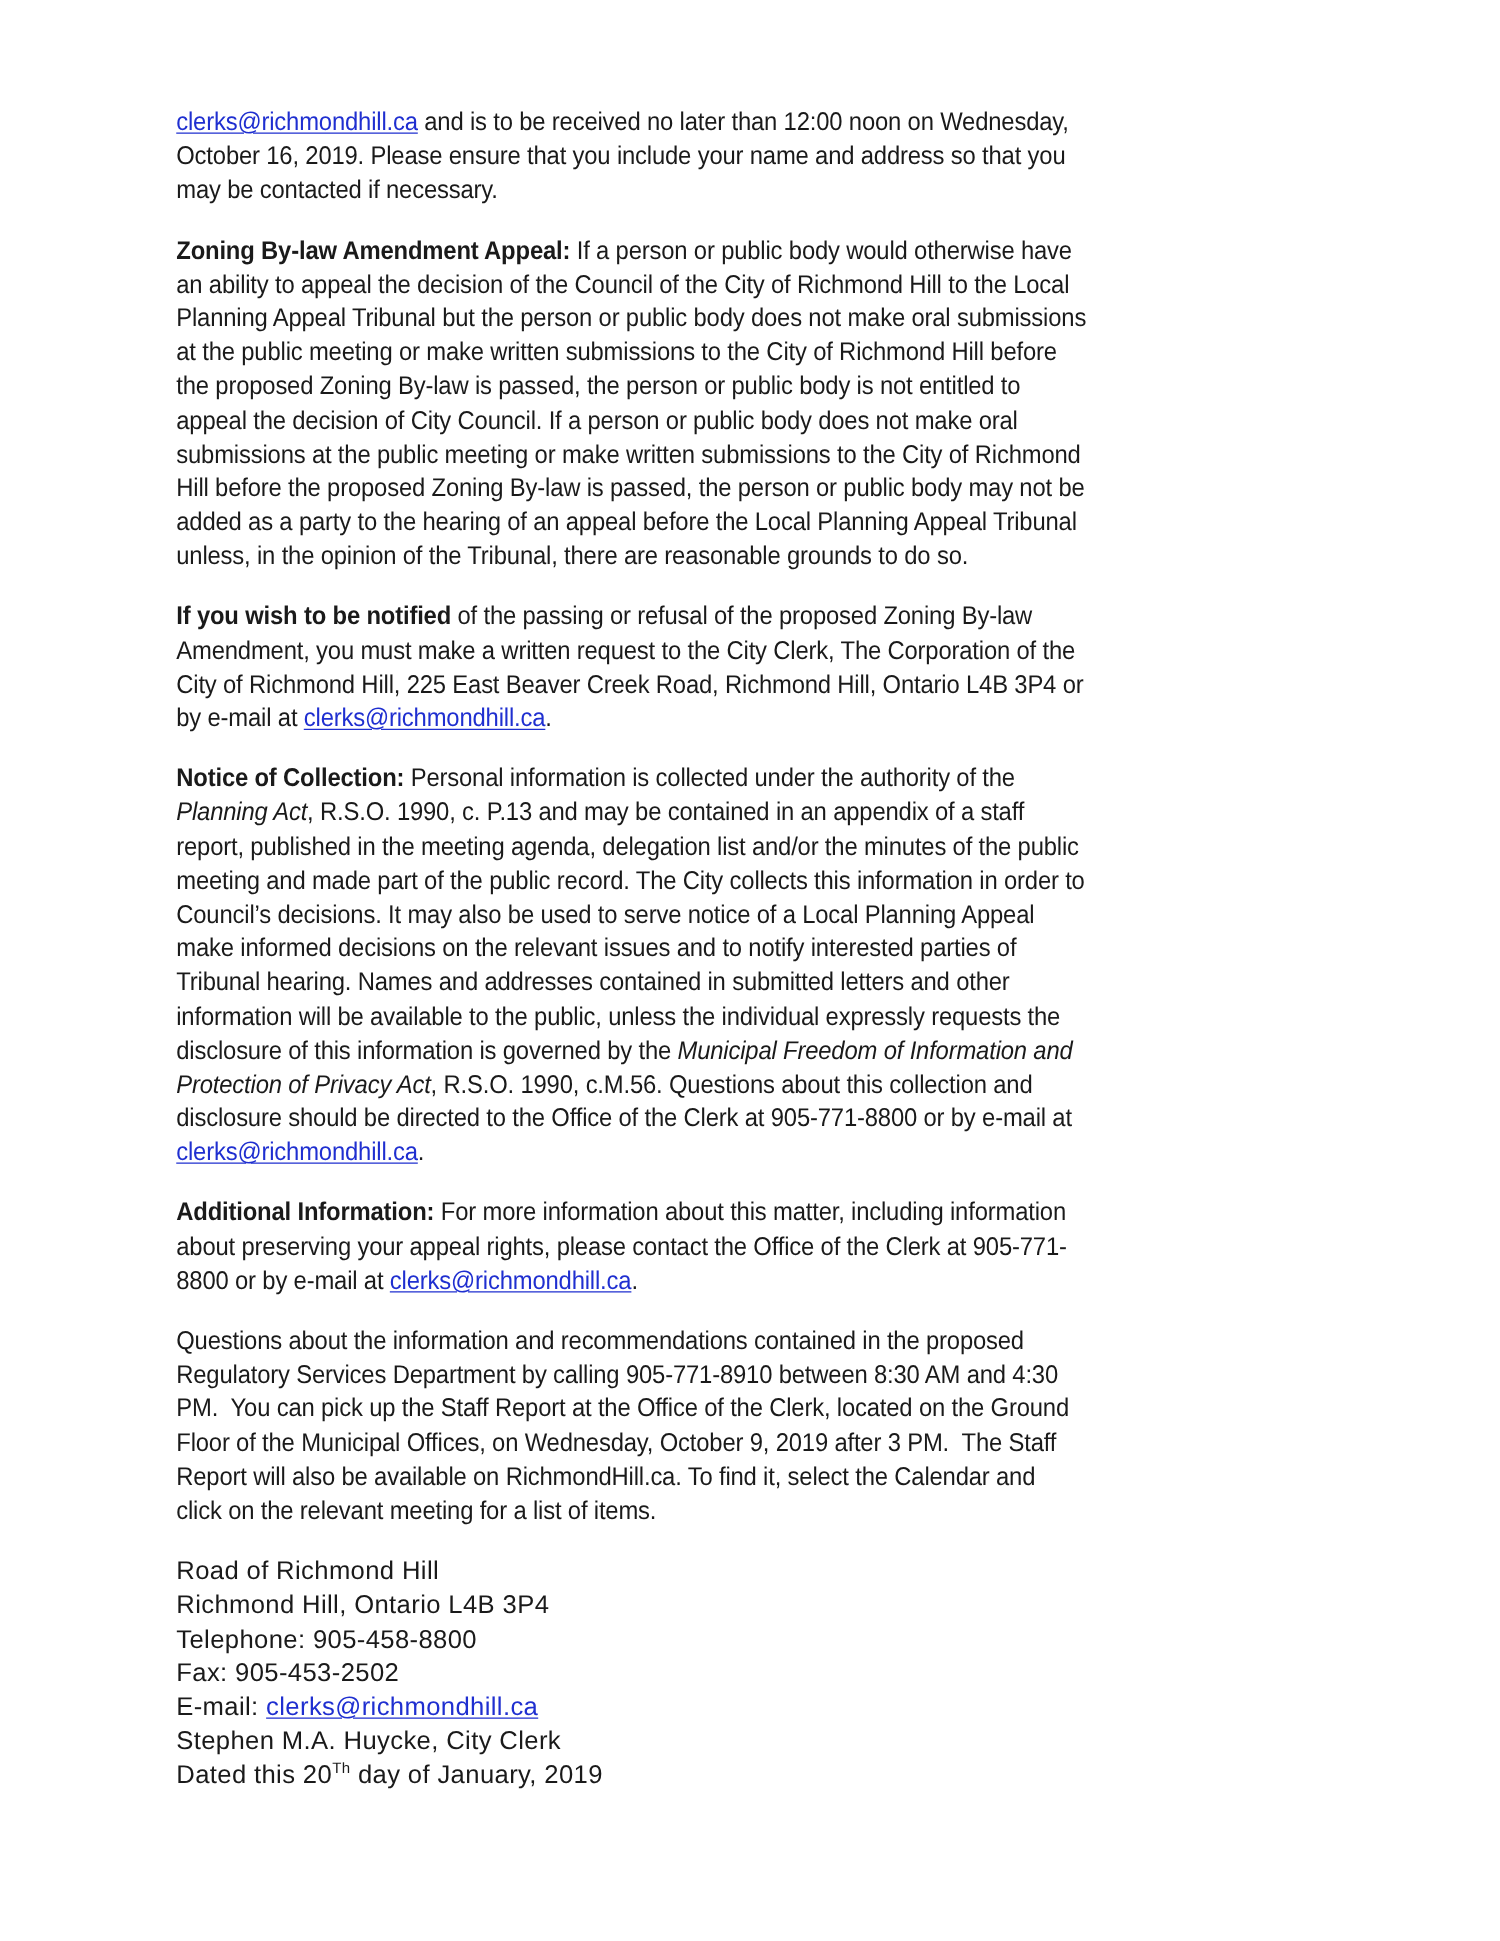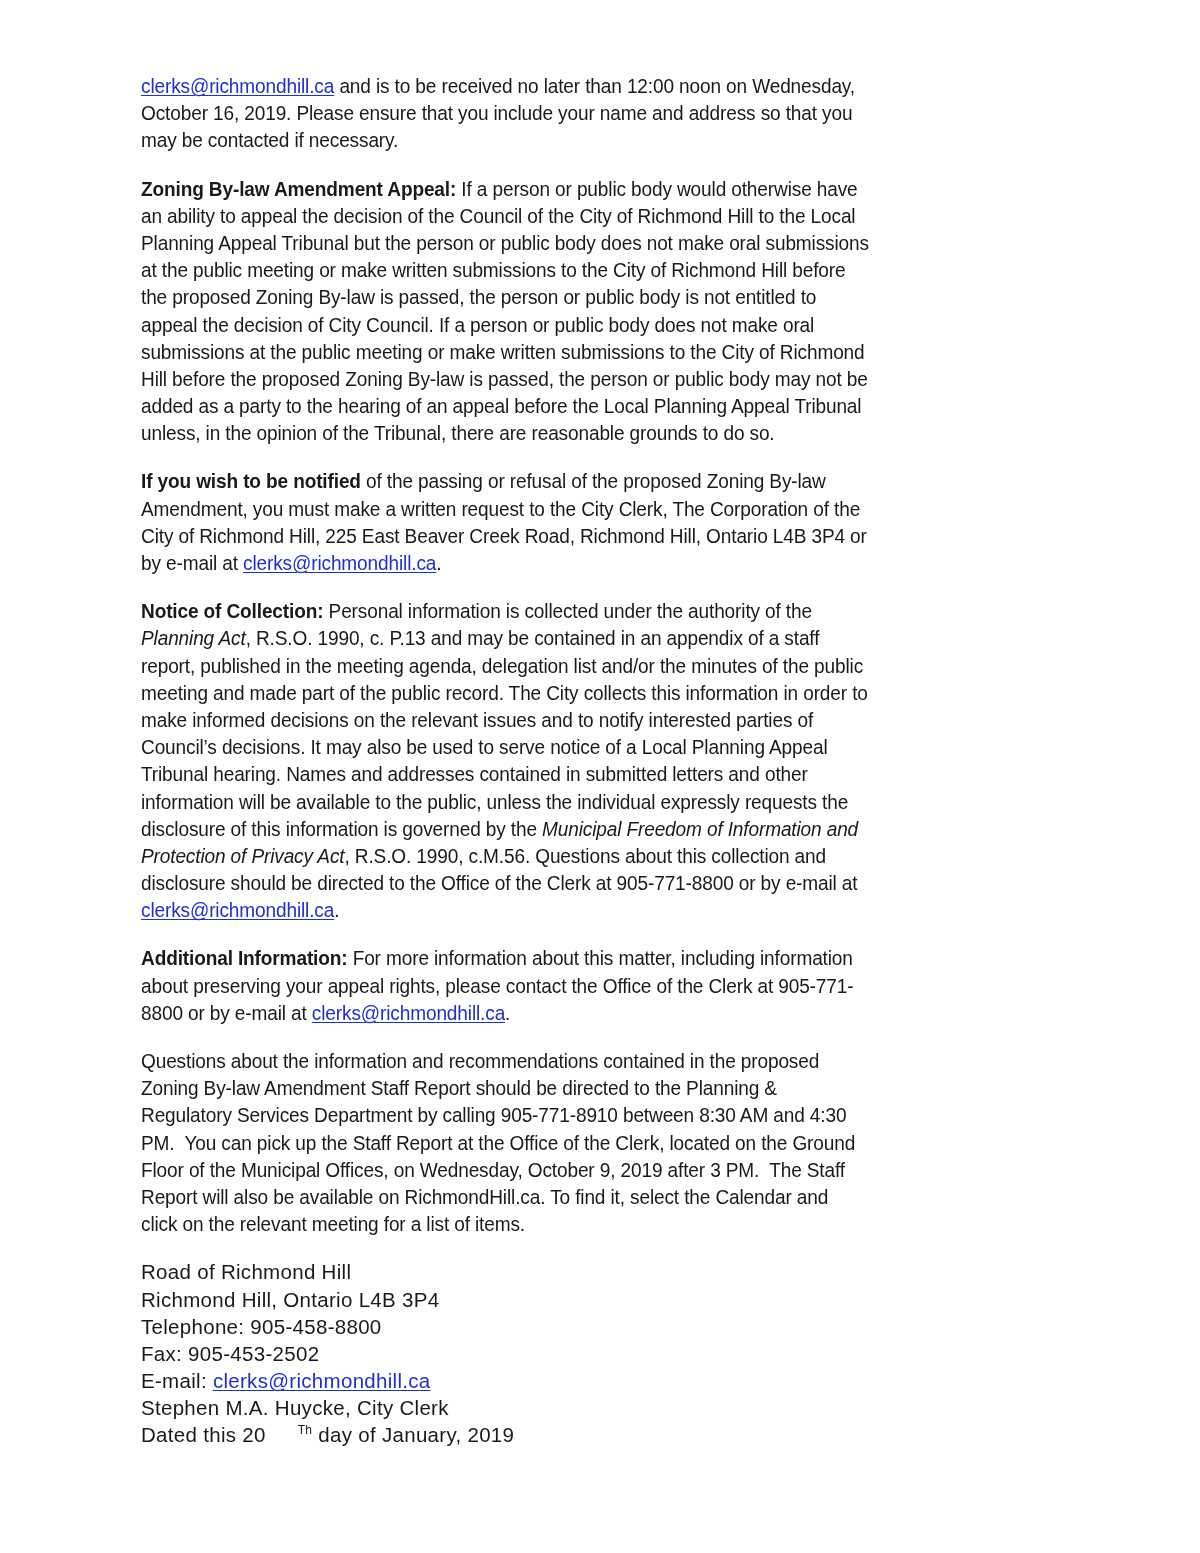--- a/index.html
+++ b/index.html
@@ -1,30 +1,30 @@
 <!DOCTYPE html>
 <html><head>
 <meta charset="utf-8">
 <style>
   html, body { margin: 0; padding: 0; background: #ffffff; }
   body { width: 1200px; height: 1553px; position: relative; overflow: hidden; }
   .page {
-    position: absolute; left: 141px; top: 72px; width: 960px;
+    position: absolute; left: 141px; top: 84px; width: 960px;
     font-family: "Liberation Sans", sans-serif;
     font-size: 20.5px; color: #1a1a1a;
     letter-spacing: -0.15px;
   }
   .para { margin: 0 0 21px 0; }
   .line { display: block; height: 27.2px; line-height: 27.2px; white-space: nowrap; }
   .cond { transform: scaleX(0.93); transform-origin: left center; display: inline-block; }
   b { font-weight: bold; }
   i { font-style: italic; }
   a.link { color: #1f2fd0; text-decoration: underline; text-decoration-thickness: 1px; text-underline-offset: 2px; }
   .sig .line { letter-spacing: 0.3px; height: 27.2px; }
-  sup { font-size: 12px; vertical-align: 8px; line-height: 0; margin-left: 32px; }
+  sup { font-size: 12px; vertical-align: 8px; line-height: 0; }
 </style>
 </head>
 <body>
 
 <div class="page">
 
   <p class="para">
     <span class="line"><span class="cond"><a class="link">clerks@richmondhill.ca</a><span> and is to be received no later than 12:00 noon on Wednesday,</span></span></span>
     <span class="line"><span class="cond">October 16, 2019. Please ensure that you include your name and address so that you</span></span>
     <span class="line"><span class="cond">may be contacted if necessary.</span></span>
@@ -48,39 +48,38 @@
     <span class="line"><span class="cond">Amendment, you must make a written request to the City Clerk, The Corporation of the</span></span>
     <span class="line"><span class="cond">City of Richmond Hill, 225 East Beaver Creek Road, Richmond Hill, Ontario L4B 3P4 or</span></span>
     <span class="line"><span class="cond"><span>by e-mail at </span><a class="link">clerks@richmondhill.ca</a><span>.</span></span></span>
   </p>
 
   <p class="para">
     <span class="line"><span class="cond"><b>Notice of Collection:</b><span> Personal information is collected under the authority of the</span></span></span>
     <span class="line"><span class="cond"><i>Planning Act</i><span>, R.S.O. 1990, c. P.13 and may be contained in an appendix of a staff</span></span></span>
     <span class="line"><span class="cond">report, published in the meeting agenda, delegation list and/or the minutes of the public</span></span>
     <span class="line"><span class="cond">meeting and made part of the public record. The City collects this information in order to</span></span>
+    <span class="line"><span class="cond">Council’s decisions. It may also be used to serve notice of a Local Planning Appeal</span></span>
     <span class="line"><span class="cond">make informed decisions on the relevant issues and to notify interested parties of</span></span>
-    <span class="line"><span class="cond">Council’s decisions. It may also be used to serve notice of a Local Planning Appeal</span></span>
     <span class="line"><span class="cond">Tribunal hearing. Names and addresses contained in submitted letters and other</span></span>
     <span class="line"><span class="cond">information will be available to the public, unless the individual expressly requests the</span></span>
     <span class="line"><span class="cond"><span>disclosure of this information is governed by the </span><i>Municipal Freedom of Information and</i></span></span>
     <span class="line"><span class="cond"><i>Protection of Privacy Act</i><span>, R.S.O. 1990, c.M.56. Questions about this collection and</span></span></span>
     <span class="line"><span class="cond">disclosure should be directed to the Office of the Clerk at 905-771-8800 or by e-mail at</span></span>
     <span class="line"><span class="cond"><a class="link">clerks@richmondhill.ca</a><span>.</span></span></span>
   </p>
 
   <p class="para">
     <span class="line"><span class="cond"><b>Additional Information:</b><span> For more information about this matter, including information</span></span></span>
     <span class="line"><span class="cond">about preserving your appeal rights, please contact the Office of the Clerk at 905-771-</span></span>
     <span class="line"><span class="cond"><span>8800 or by e-mail at </span><a class="link">clerks@richmondhill.ca</a><span>.</span></span></span>
   </p>
 
   <p class="para">
     <span class="line"><span class="cond">Questions about the information and recommendations contained in the proposed</span></span>
-    <span class="line"><span class="cond">Zoning By-law Amendment Staff Report should be directed to the Planning &amp;</span></span>
     <span class="line"><span class="cond">Regulatory Services Department by calling 905-771-8910 between 8:30 AM and 4:30</span></span>
     <span class="line"><span class="cond" style="white-space:pre">PM.  You can pick up the Staff Report at the Office of the Clerk, located on the Ground</span></span>
     <span class="line"><span class="cond" style="white-space:pre">Floor of the Municipal Offices, on Wednesday, October 9, 2019 after 3 PM.  The Staff</span></span>
     <span class="line"><span class="cond">Report will also be available on RichmondHill.ca. To find it, select the Calendar and</span></span>
     <span class="line"><span class="cond">click on the relevant meeting for a list of items.</span></span>
   </p>
 
   <div class="sig">
     <span class="line">Road of Richmond Hill</span>
     <span class="line">Richmond Hill, Ontario L4B 3P4</span>

